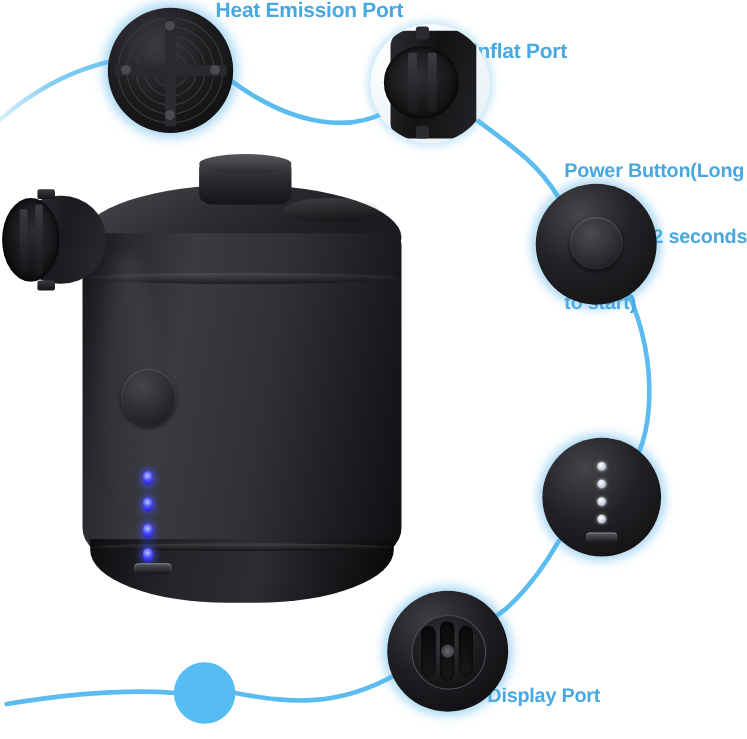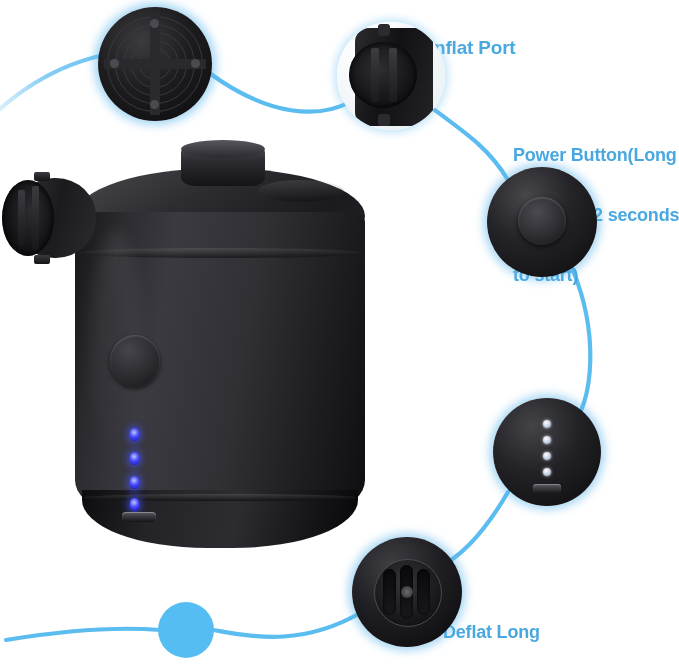--- a/index.html
+++ b/index.html
@@ -145,31 +145,32 @@
 
     <path d="M 508 492 C 480 540 455 560 440 566" fill="none" stroke="#5bbcf0" stroke-width="4.2" stroke-linecap="round"></path>
 
     <path d="M 362 612 C 300 648 250 636 213 630" fill="none" stroke="#5bbcf0" stroke-width="4.2" stroke-linecap="round"></path>
 
     <path d="M 160 630 C 110 626 55 632 6 640" fill="none" stroke="#5bbcf0" stroke-width="4.2" stroke-linecap="round"></path>
 
     <circle cx="186" cy="630" r="28" fill="#56bdf2"></circle>
   </svg>
 
+  <div class="label" id="lbl-heat">Heat Emission Port</div>
 
   <div class="label" id="lbl-inflat">Inflat Port</div>
 
   <div class="label" id="lbl-switch">
     <div>Power Button(Long</div>
     <div>press for 2 seconds</div>
     <div>to start)</div>
   </div>
 
 
-  <div class="label" id="lbl-deflat">Deflat Long</div>
+  <div class="label" id="lbl-deflat">Display Port</div>
 
   <div class="callout" id="co-heat">
     <div style="position:absolute;inset:0;">
       <div class="grille" style="left:9px;top:9px;width:94px;height:94px;"></div>
       <div class="grille" style="left:17px;top:17px;width:78px;height:78px;"></div>
       <div class="grille" style="left:25px;top:25px;width:62px;height:62px;"></div>
       <div class="grille" style="left:33px;top:33px;width:46px;height:46px;"></div>
       <div class="grille" style="left:41px;top:41px;width:30px;height:30px;"></div>
       <div class="vent-cross-v" style="left:52px;top:6px;width:10px;height:102px;"></div>
       <div class="vent-cross-h" style="left:6px;top:52px;width:102px;height:10px;"></div>

